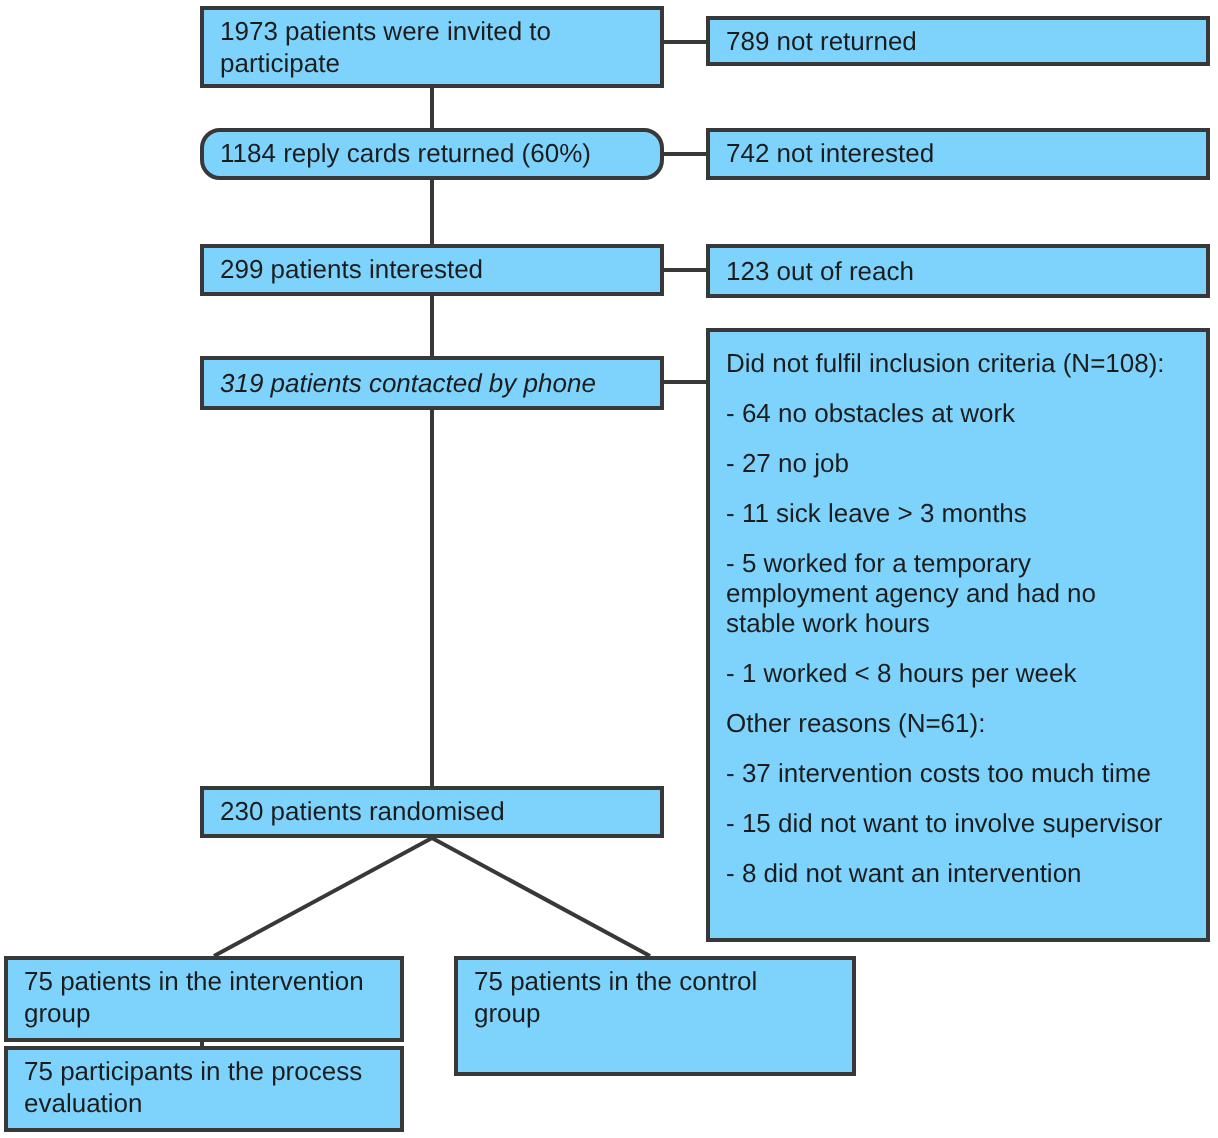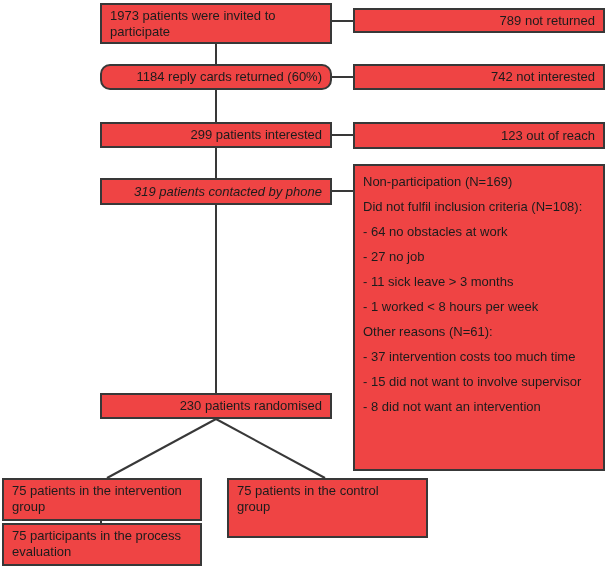--- a/index.html
+++ b/index.html
@@ -10,31 +10,30 @@
     color: #1c1c1c;
     overflow: hidden;
   }
   .stage {
     position: relative;
     width: 609px; height: 569px;
     background: #ffffff;
   }
   .box {
     position: absolute;
-    background: #ef4444;
+    background: #7dd3fc;
     border: 2px solid #383838;
     font-size: 13px;
     line-height: 16px;
     color: #1c1c1c;
   }
   .box.single {
     display: flex;
     align-items: center;
     padding: 0 8px;
-    justify-content: flex-end;
   }
   .box.multi {
     padding: 3px 8px;
   }
   
   .b-invited      { left: 100px; top:   3px; width: 232px; height: 41px; }
   .b-reply        { left: 100px; top:  64px; width: 232px; height: 26px; border-radius: 10px; }
   .b-interested   { left: 100px; top: 122px; width: 232px; height: 26px; }
   .b-phone        { left: 100px; top: 178px; width: 232px; height: 27px; font-style: italic; }
   .b-randomised   { left: 100px; top: 393px; width: 232px; height: 26px; }
@@ -114,25 +113,25 @@
 
   <div class="box single b-notinterest">
     <span class="txt">742 not interested</span>
   </div>
 
   <div class="box single b-outofreach">
     <span class="txt">123 out of reach</span>
   </div>
 
   <div class="box b-nonpart">
-    <div class="npline">Non-participation (N=169)</div>
     <div class="npline">Did not fulfil inclusion criteria (N=108):</div>
     <div class="npline">- 64 no obstacles at work</div>
     <div class="npline">- 27 no job</div>
     <div class="npline">- 11 sick leave &gt; 3 months</div>
+    <div class="npline narrow">- 5 worked for a temporary employment agency and had no stable work hours</div>
     <div class="npline">- 1 worked &lt; 8 hours per week</div>
     <div class="npline">Other reasons (N=61):</div>
     <div class="npline">- 37 intervention costs too much time</div>
     <div class="npline">- 15 did not want to involve supervisor</div>
     <div class="npline">- 8 did not want an intervention</div>
   </div>
 
   <div class="box multi b-intervention">
     <span class="txt">75 patients in the intervention group</span>
   </div>

